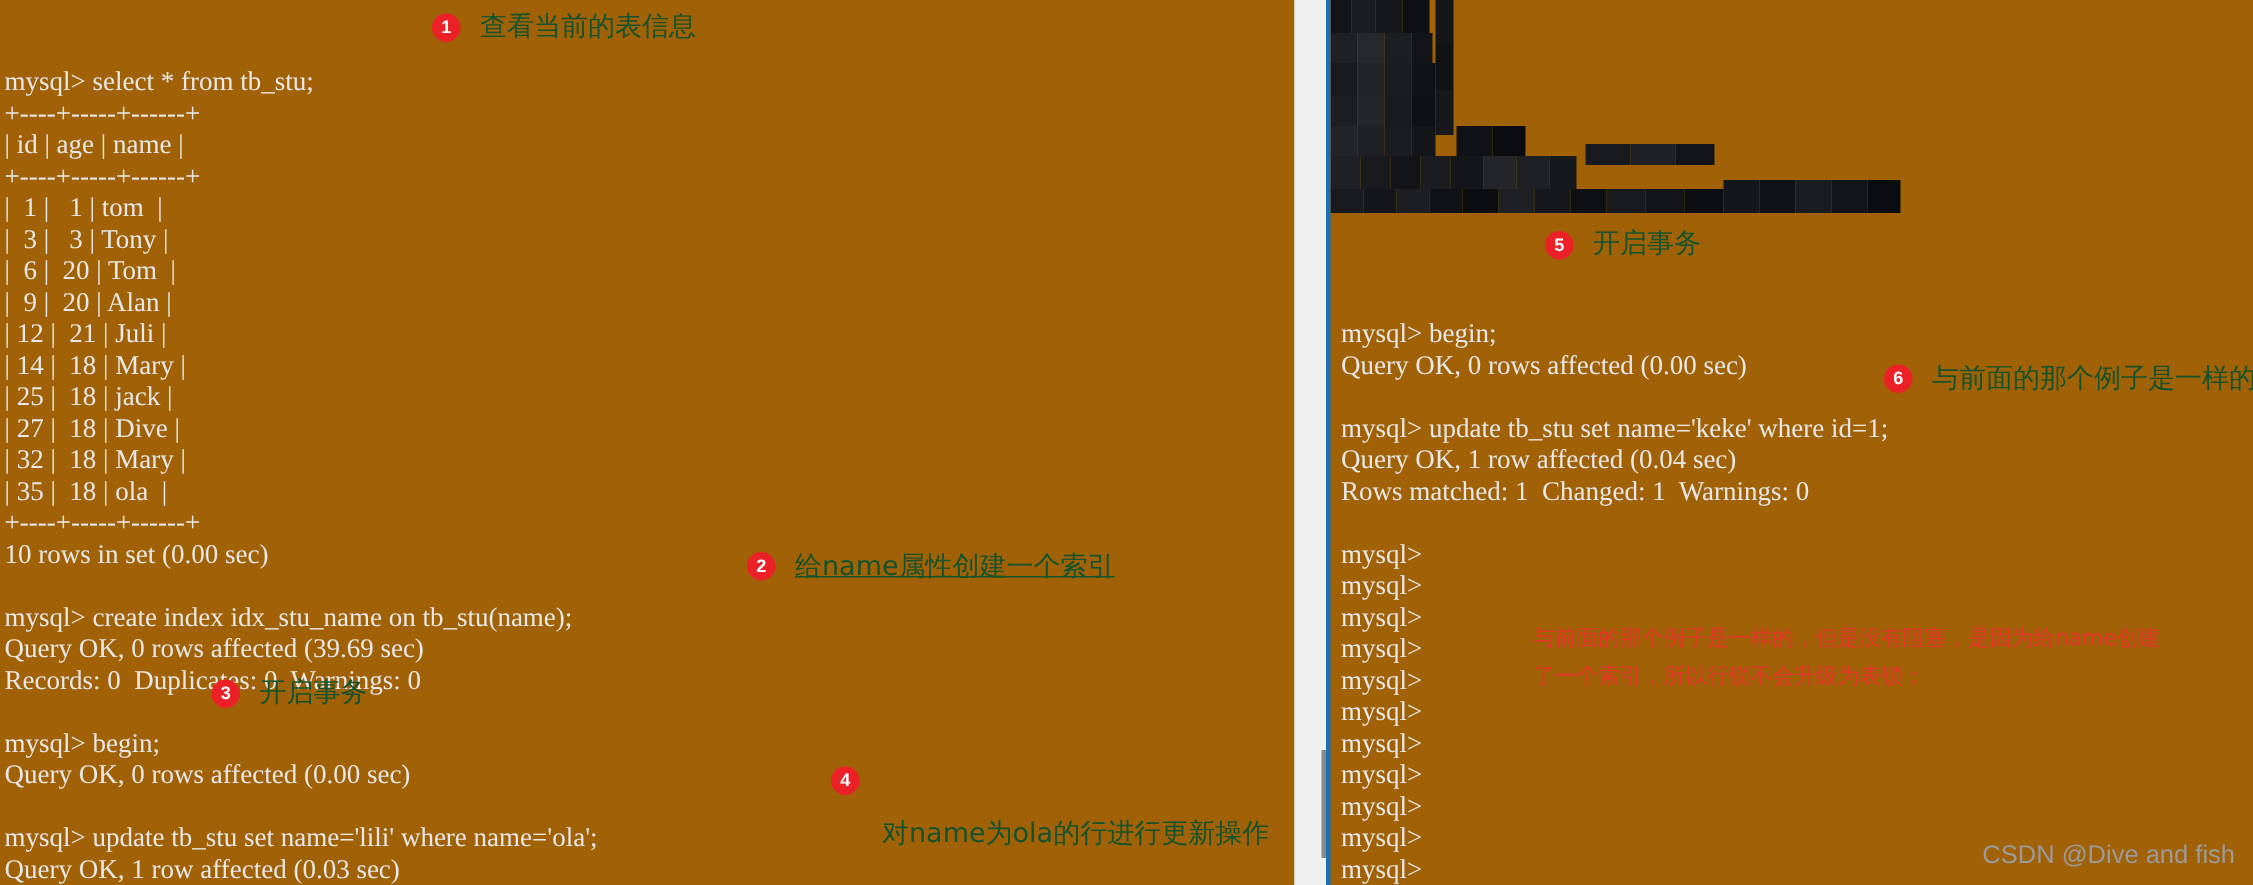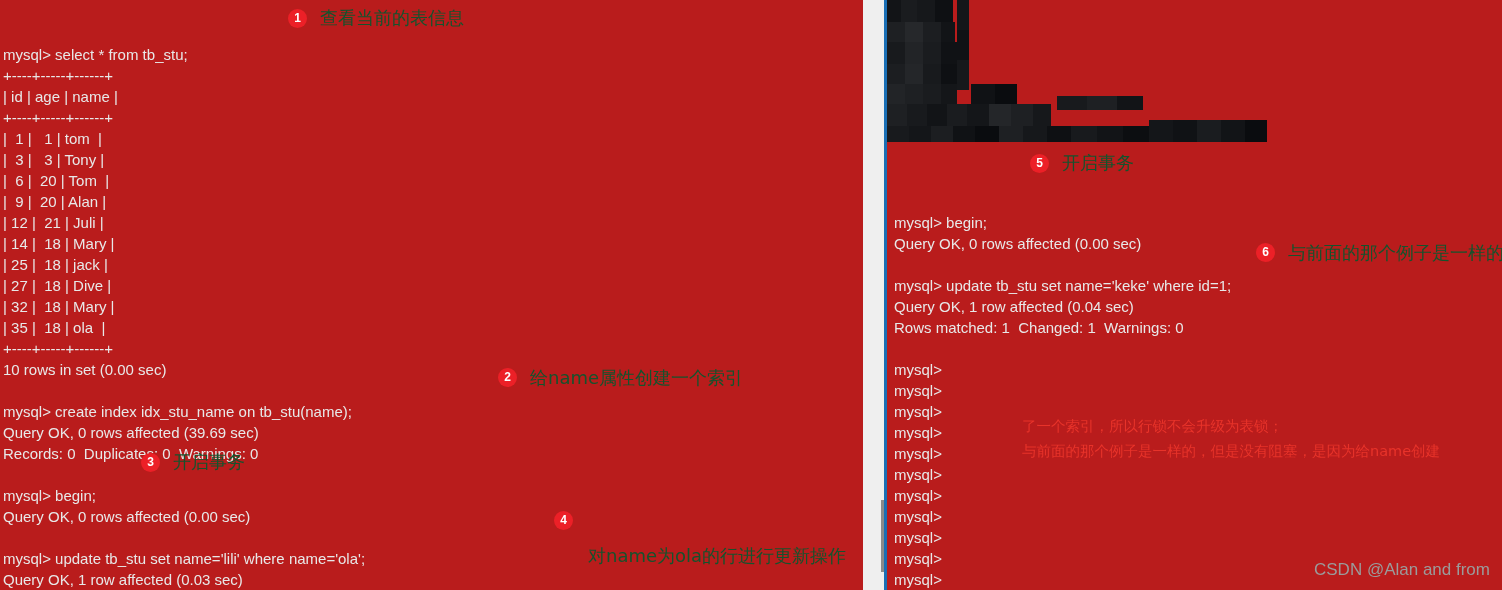--- a/index.html
+++ b/index.html
@@ -16,24 +16,24 @@
     position: relative;
     width: 1502px;
     height: 590px;
     background: #f0f0f0;
     font-family: "DejaVu Sans Mono", "Liberation Mono", monospace;
   }
 
   
   .term {
     position: absolute;
-    background: #b91c1c;
+    background: #a16207;
     color: #e8e8e8;
-    font-family: Liberation Sans, sans-serif;
-    font-size: 15px;
+    font-family: Liberation Serif, serif;
+    font-size: 18px;
     line-height: 21px;
     white-space: pre;
     overflow: hidden;
   }
 
   #term-left {
     left: 0;
     top: 0;
     width: 863px;
     height: 590px;
@@ -138,31 +138,31 @@
 
   <div class="term" id="term-right">
     <div id="mosaic"><div class="px" style="left: 0px; top: 0px; width: 14px; height: 22px; background: rgb(18, 20, 23);"></div><div class="px" style="left: 14px; top: 0px; width: 16px; height: 22px; background: rgb(26, 28, 31);"></div><div class="px" style="left: 30px; top: 0px; width: 18px; height: 22px; background: rgb(22, 24, 27);"></div><div class="px" style="left: 48px; top: 0px; width: 18px; height: 22px; background: rgb(14, 16, 19);"></div><div class="px" style="left: 0px; top: 22px; width: 18px; height: 20px; background: rgb(30, 32, 35);"></div><div class="px" style="left: 18px; top: 22px; width: 18px; height: 20px; background: rgb(38, 40, 43);"></div><div class="px" style="left: 36px; top: 22px; width: 18px; height: 20px; background: rgb(28, 30, 33);"></div><div class="px" style="left: 54px; top: 22px; width: 14px; height: 20px; background: rgb(18, 20, 23);"></div><div class="px" style="left: 0px; top: 42px; width: 18px; height: 22px; background: rgb(24, 26, 29);"></div><div class="px" style="left: 18px; top: 42px; width: 18px; height: 22px; background: rgb(34, 36, 39);"></div><div class="px" style="left: 36px; top: 42px; width: 18px; height: 22px; background: rgb(26, 28, 31);"></div><div class="px" style="left: 54px; top: 42px; width: 16px; height: 22px; background: rgb(16, 18, 21);"></div><div class="px" style="left: 0px; top: 64px; width: 18px; height: 20px; background: rgb(28, 30, 33);"></div><div class="px" style="left: 18px; top: 64px; width: 18px; height: 20px; background: rgb(36, 38, 41);"></div><div class="px" style="left: 36px; top: 64px; width: 18px; height: 20px; background: rgb(24, 26, 29);"></div><div class="px" style="left: 54px; top: 64px; width: 16px; height: 20px; background: rgb(14, 16, 19);"></div><div class="px" style="left: 0px; top: 84px; width: 18px; height: 20px; background: rgb(34, 36, 39);"></div><div class="px" style="left: 18px; top: 84px; width: 18px; height: 20px; background: rgb(30, 32, 35);"></div><div class="px" style="left: 36px; top: 84px; width: 18px; height: 20px; background: rgb(26, 28, 31);"></div><div class="px" style="left: 54px; top: 84px; width: 16px; height: 20px; background: rgb(20, 22, 25);"></div><div class="px" style="left: 70px; top: 0px; width: 12px; height: 30px; background: rgb(20, 22, 25);"></div><div class="px" style="left: 70px; top: 30px; width: 12px; height: 30px; background: rgb(16, 18, 21);"></div><div class="px" style="left: 70px; top: 60px; width: 12px; height: 30px; background: rgb(22, 24, 27);"></div><div class="px" style="left: 0px; top: 104px; width: 20px; height: 22px; background: rgb(30, 32, 35);"></div><div class="px" style="left: 20px; top: 104px; width: 20px; height: 22px; background: rgb(24, 26, 29);"></div><div class="px" style="left: 40px; top: 104px; width: 20px; height: 22px; background: rgb(18, 20, 23);"></div><div class="px" style="left: 60px; top: 104px; width: 20px; height: 22px; background: rgb(26, 28, 31);"></div><div class="px" style="left: 80px; top: 104px; width: 22px; height: 22px; background: rgb(20, 22, 25);"></div><div class="px" style="left: 102px; top: 104px; width: 22px; height: 22px; background: rgb(36, 38, 41);"></div><div class="px" style="left: 124px; top: 104px; width: 22px; height: 22px; background: rgb(30, 32, 35);"></div><div class="px" style="left: 146px; top: 104px; width: 18px; height: 22px; background: rgb(22, 24, 27);"></div><div class="px" style="left: 0px; top: 126px; width: 22px; height: 16px; background: rgb(24, 26, 29);"></div><div class="px" style="left: 22px; top: 126px; width: 22px; height: 16px; background: rgb(20, 22, 25);"></div><div class="px" style="left: 44px; top: 126px; width: 22px; height: 16px; background: rgb(28, 30, 33);"></div><div class="px" style="left: 66px; top: 126px; width: 22px; height: 16px; background: rgb(16, 18, 21);"></div><div class="px" style="left: 88px; top: 126px; width: 24px; height: 16px; background: rgb(10, 12, 15);"></div><div class="px" style="left: 112px; top: 126px; width: 24px; height: 16px; background: rgb(30, 32, 35);"></div><div class="px" style="left: 136px; top: 126px; width: 24px; height: 16px; background: rgb(22, 24, 27);"></div><div class="px" style="left: 160px; top: 126px; width: 24px; height: 16px; background: rgb(14, 16, 19);"></div><div class="px" style="left: 184px; top: 126px; width: 26px; height: 16px; background: rgb(24, 26, 29);"></div><div class="px" style="left: 210px; top: 126px; width: 26px; height: 16px; background: rgb(18, 20, 23);"></div><div class="px" style="left: 236px; top: 126px; width: 26px; height: 16px; background: rgb(12, 14, 17);"></div><div class="px" style="left: 262px; top: 120px; width: 24px; height: 22px; background: rgb(20, 22, 25);"></div><div class="px" style="left: 286px; top: 120px; width: 24px; height: 22px; background: rgb(16, 18, 21);"></div><div class="px" style="left: 310px; top: 120px; width: 24px; height: 22px; background: rgb(26, 28, 31);"></div><div class="px" style="left: 334px; top: 120px; width: 24px; height: 22px; background: rgb(18, 20, 23);"></div><div class="px" style="left: 358px; top: 120px; width: 22px; height: 22px; background: rgb(10, 12, 15);"></div><div class="px" style="left: 170px; top: 96px; width: 30px; height: 14px; background: rgb(24, 26, 29);"></div><div class="px" style="left: 200px; top: 96px; width: 30px; height: 14px; background: rgb(30, 32, 35);"></div><div class="px" style="left: 230px; top: 96px; width: 26px; height: 14px; background: rgb(18, 20, 23);"></div><div class="px" style="left: 84px; top: 84px; width: 24px; height: 20px; background: rgb(16, 18, 21);"></div><div class="px" style="left: 108px; top: 84px; width: 22px; height: 20px; background: rgb(10, 12, 15);"></div></div>
     <div id="right-lines"><div class="blank"></div><div class="blank"></div><div class="blank"></div><div class="blank"></div><div class="blank"></div><div class="blank"></div><div class="blank"></div><div class="line">mysql&gt; begin;</div><div class="line">Query OK, 0 rows affected (0.00 sec)</div><div class="blank"></div><div class="line">mysql&gt; update tb_stu set name='keke' where id=1;</div><div class="line">Query OK, 1 row affected (0.04 sec)</div><div class="line">Rows matched: 1  Changed: 1  Warnings: 0</div><div class="blank"></div><div class="line">mysql&gt;</div><div class="line">mysql&gt;</div><div class="line">mysql&gt;</div><div class="line">mysql&gt;</div><div class="line">mysql&gt;</div><div class="line">mysql&gt;</div><div class="line">mysql&gt;</div><div class="line">mysql&gt;</div><div class="line">mysql&gt;</div><div class="line">mysql&gt;</div><div class="line">mysql&gt;</div></div>
   </div>
 
   <div id="anno-layer">
       <div class="badge" style="left: 288px; top: 9px;">1</div>
       <div class="anno-cn" style="left: 320px; top: 8px;">查看当前的表信息</div>
       <div class="badge" style="left: 498px; top: 368px;">2</div>
-      <div class="anno-cn" style="left: 530px; top: 368px;">给name属性创建一个索引</div>
+      <div class="anno-cn" style="left: 530px; top: 368px; text-decoration: underline;">给name属性创建一个索引</div>
       <div class="badge" style="left: 141px; top: 453px;">3</div>
       <div class="anno-cn" style="left: 173px; top: 452px;">开启事务</div>
       <div class="badge" style="left: 554px; top: 511px;">4</div>
       <div class="anno-cn" style="left: 588px; top: 510px; margin-top: 36px;">对name为ola的行进行更新操作</div>
       <div class="badge" style="left: 1030px; top: 154px;">5</div>
       <div class="anno-cn" style="left: 1062px; top: 153px;">开启事务</div>
       <div class="badge" style="left: 1256px; top: 243px;">6</div>
       <div class="anno-cn" style="left: 1288px; top: 243px;">与前面的那个例子是一样的</div>
     </div>
 
   <div class="anno-red" id="red-note" style="left: 1022px; top: 414px;">
+    <div>与前面的那个例子是一样的，但是没有阻塞，是因为给name创建</div>
     <div>了一个索引，所以行锁不会升级为表锁；</div>
-    <div>与前面的那个例子是一样的，但是没有阻塞，是因为给name创建</div>
   </div>
 
-  <div id="watermark">CSDN @Alan and from</div>
+  <div id="watermark">CSDN @Dive and fish</div>
 
 </div>
 
 </body></html>

